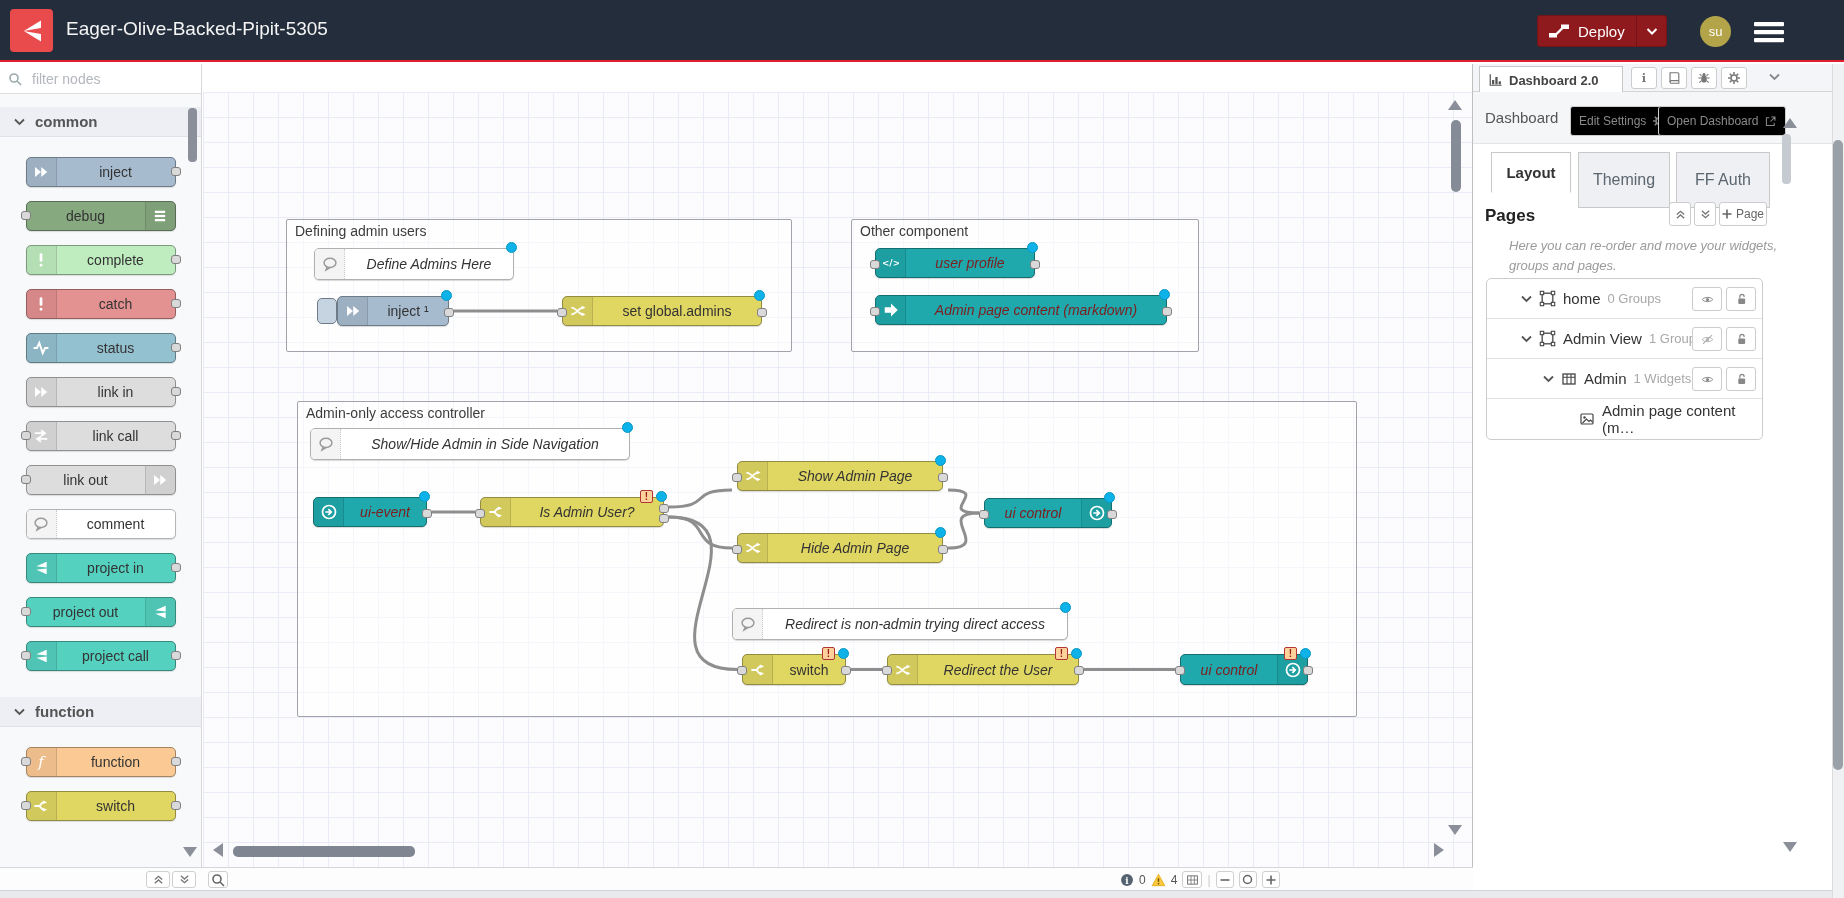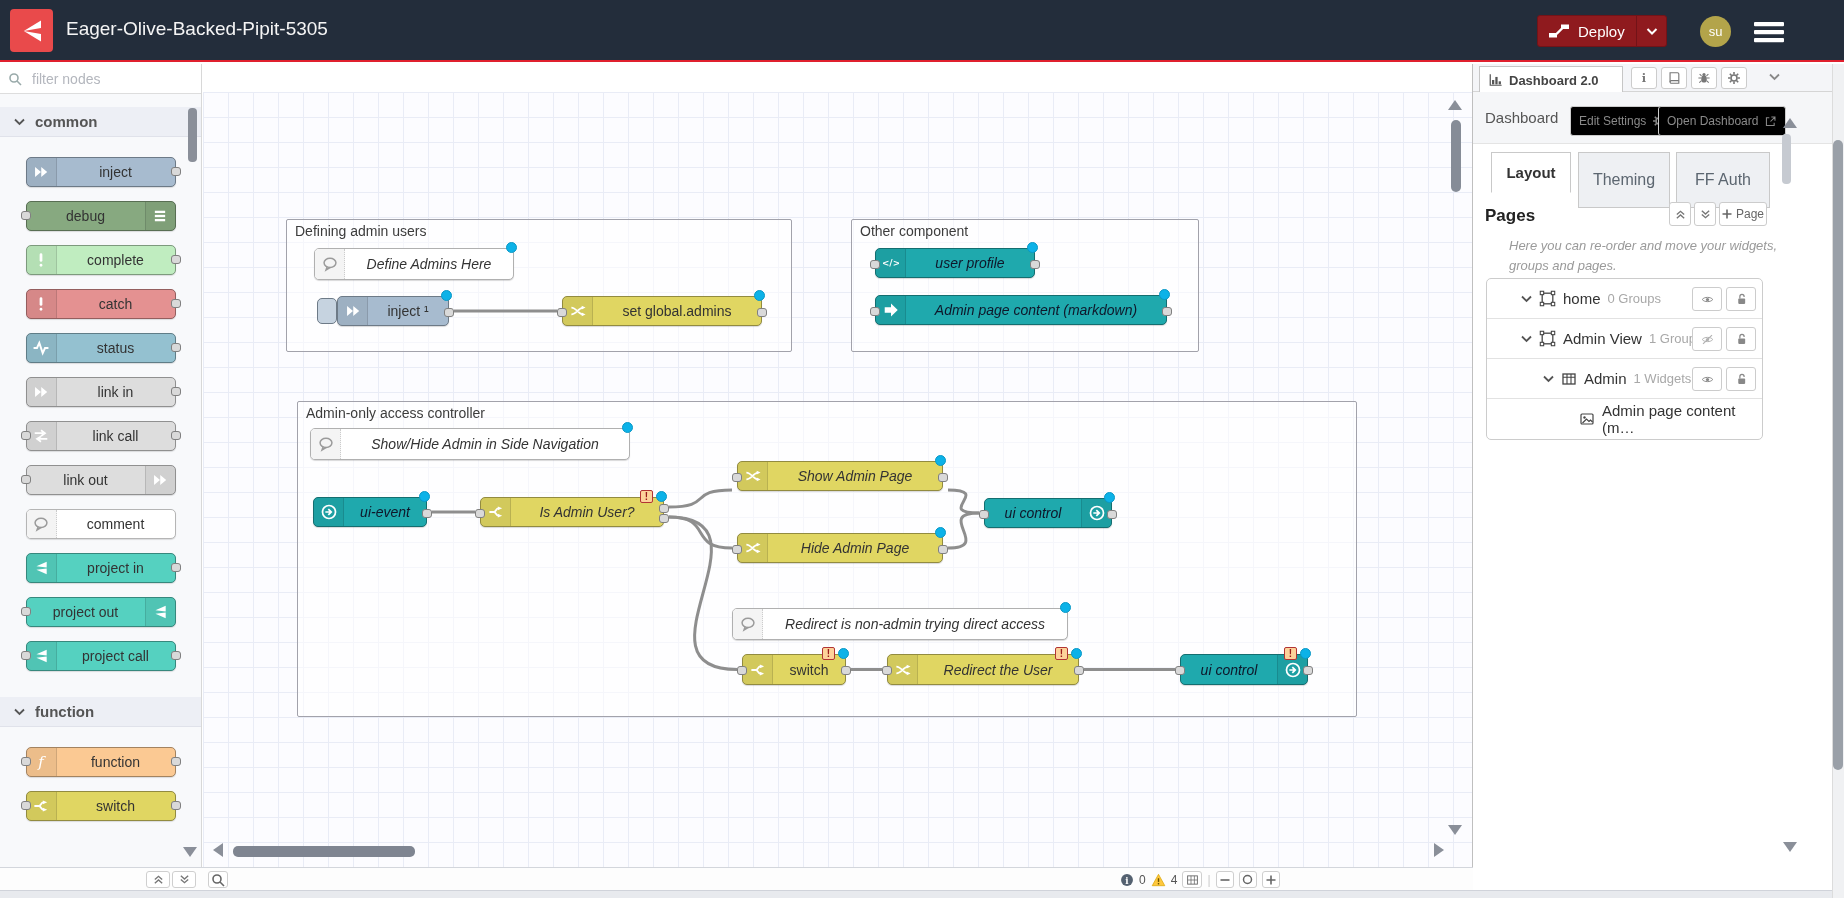--- a/index.html
+++ b/index.html
@@ -47,21 +47,21 @@
   .flow-tab{position:absolute;left:29px;top:0;width:224px;height:29px;background:#fff;border:1px solid #c6c6c6;border-bottom:none;display:flex;align-items:center;padding:0 12px;font-size:14px;color:#555;z-index:2;cursor:pointer;}
   .tabdot{position:absolute;right:7px;top:4px;width:9px;height:9px;border-radius:50%;background:#0cb2e8;border:1px solid #0a98c6;}
   .tab-actions{position:absolute;right:12px;top:0;height:28px;display:flex;align-items:center;gap:22px;}
   .canvas{position:absolute;left:0;top:28px;width:1269px;height:775px;background-color:#fcfcff;background-image:linear-gradient(to right,#e9ecf6 1px,transparent 1px),linear-gradient(to bottom,#e9ecf6 1px,transparent 1px);background-size:25px 25px;overflow:hidden;}
   .flowlayer{position:absolute;left:9px;top:0;width:1260px;height:775px;}
   .grp{position:absolute;background:rgba(255,255,255,0.55);border:1px solid #a2a2ab;border-radius:2px;z-index:1;}
   .grp-label{position:absolute;top:3px;left:8px;font-size:14px;color:#3c3c3c;white-space:nowrap;}
   #wires{position:absolute;left:0;top:0;z-index:2;}
   .node{position:absolute;border:1px solid;border-radius:5px;display:flex;align-items:stretch;box-shadow:0 1px 1px rgba(0,0,0,0.15);z-index:3;cursor:pointer;}
   .node .n-label.it{font-style:italic;}
-  .node .n-label.wh{color:#0f172a;font-style:italic;}
+  .node .n-label.wh{color:#7f1d1d;font-style:italic;}
   .cport{position:absolute;width:10px;height:9px;background:#d9d9d9;border:1px solid #808080;border-radius:3px;z-index:4;}
   .dot{position:absolute;right:-4px;top:-7px;width:11px;height:11px;border-radius:50%;background:#0cb2e8;border:1px solid #0a98c6;z-index:6;}
   .badge-warn{position:absolute;right:10px;top:-8px;width:13px;height:13px;background:#fdd29a;border:1px solid #b23434;color:#9b1c1c;font-size:10px;font-weight:bold;line-height:11px;text-align:center;border-radius:2px;z-index:6;}
   .inj-btn{position:absolute;left:-21px;top:1px;width:20px;height:26px;border:1px solid;border-radius:5px;z-index:2;}
   .node.comment .n-icon{background:#f4f4f4;border-right:1px dotted #ccc;}
 
   
   .tri{width:0;height:0;position:absolute;}
   .tri.up{border-left:7px solid transparent;border-right:7px solid transparent;border-bottom:10px solid #8a8f99;}
   .tri.down{border-left:7px solid transparent;border-right:7px solid transparent;border-top:10px solid #8a8f99;}

